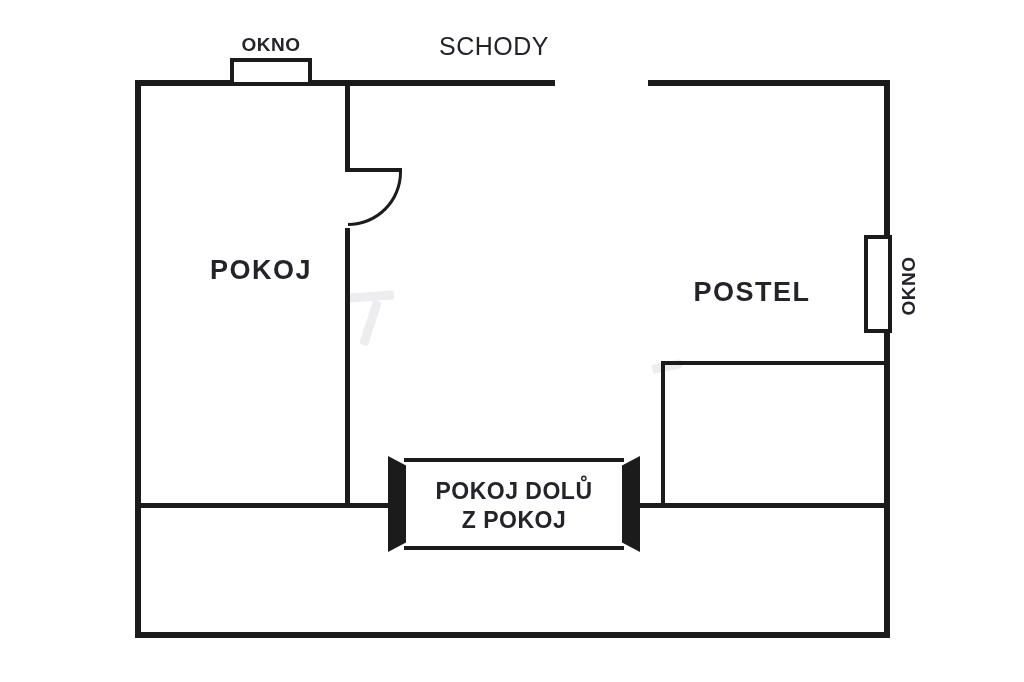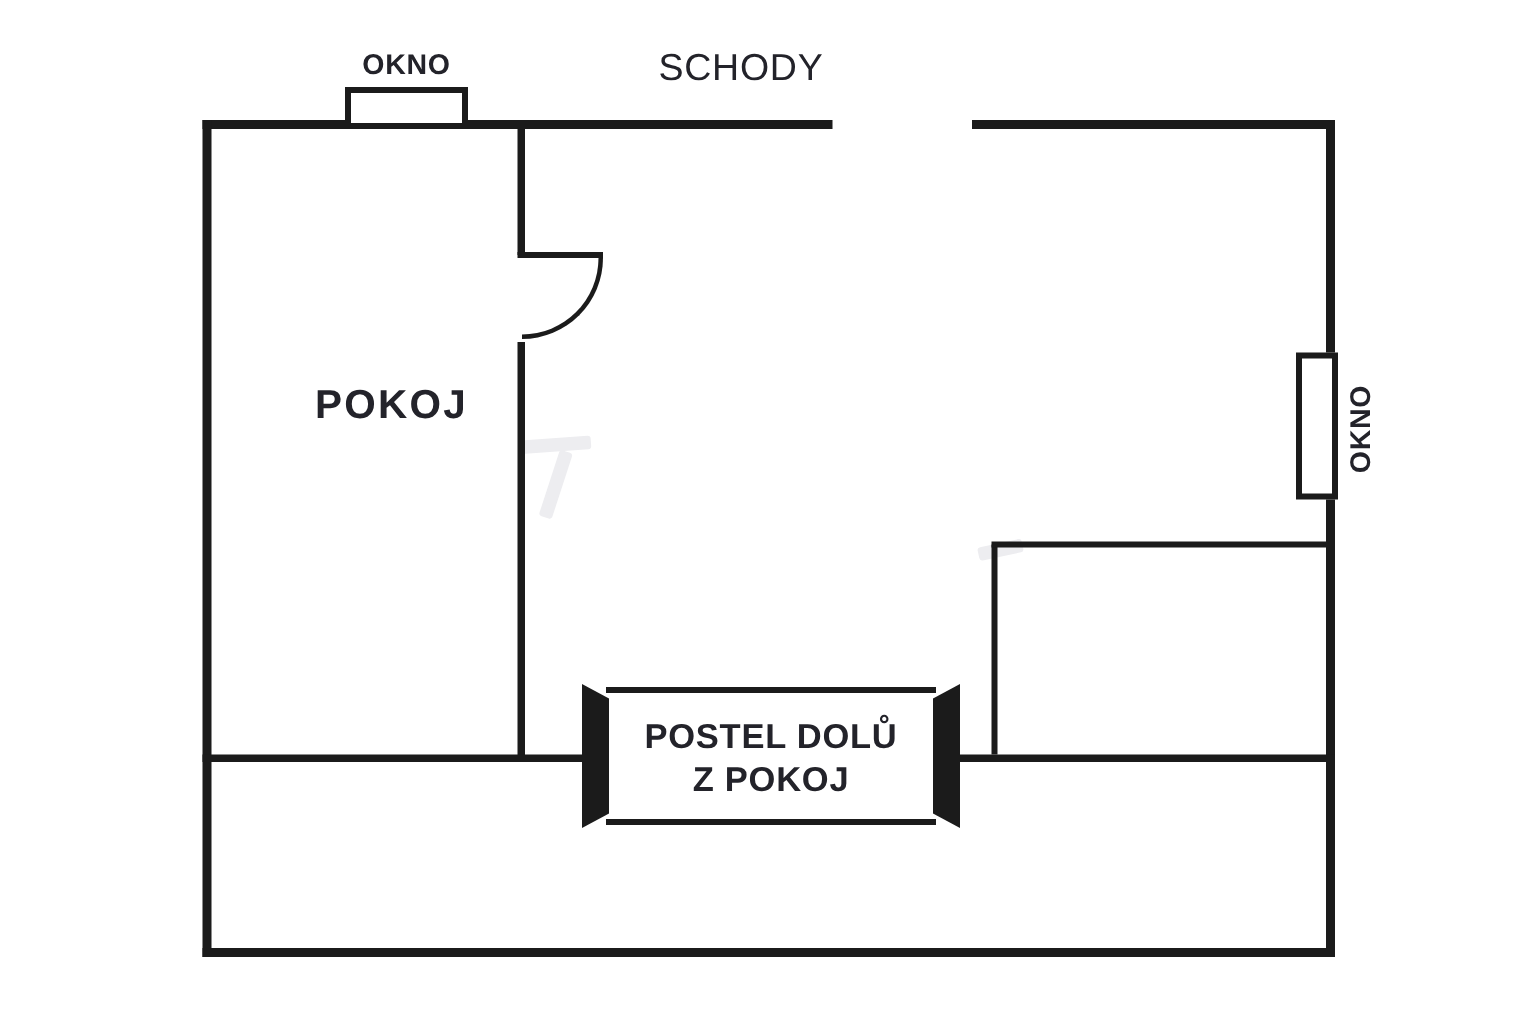--- a/index.html
+++ b/index.html
@@ -113,17 +113,18 @@
 
   <div class="wall" style="left:661px;top:363px;width:4px;height:140px"></div>
   <div class="wall" style="left:661px;top:361px;width:223px;height:4px"></div>
 
   <div class="window-box" style="left:230px;top:58px;width:82px;height:28px"></div>
   <div class="window-box" style="left:864px;top:235px;width:28px;height:98px"></div>
 
   <div class="label label-small" style="left:271px;top:44px">OKNO</div>
   <div class="label label-title" style="left:494px;top:46px">SCHODY</div>
   <div class="label label-room" style="left:261px;top:270px">POKOJ</div>
+  <div class="label label-room" style="left:752px;top:292px">POSTEL</div>
   <div class="label label-small rotated" style="left:908px;top:286px">OKNO</div>
-  <div class="label label-stairview" style="left:514px;top:491px">POSTEL DOLŮ</div>
+  <div class="label label-stairview" style="left:514px;top:491px">POKOJ DOLŮ</div>
   <div class="label label-stairview" style="left:514px;top:520px">Z POKOJ</div>
 
 </div>
 
 </body></html>

